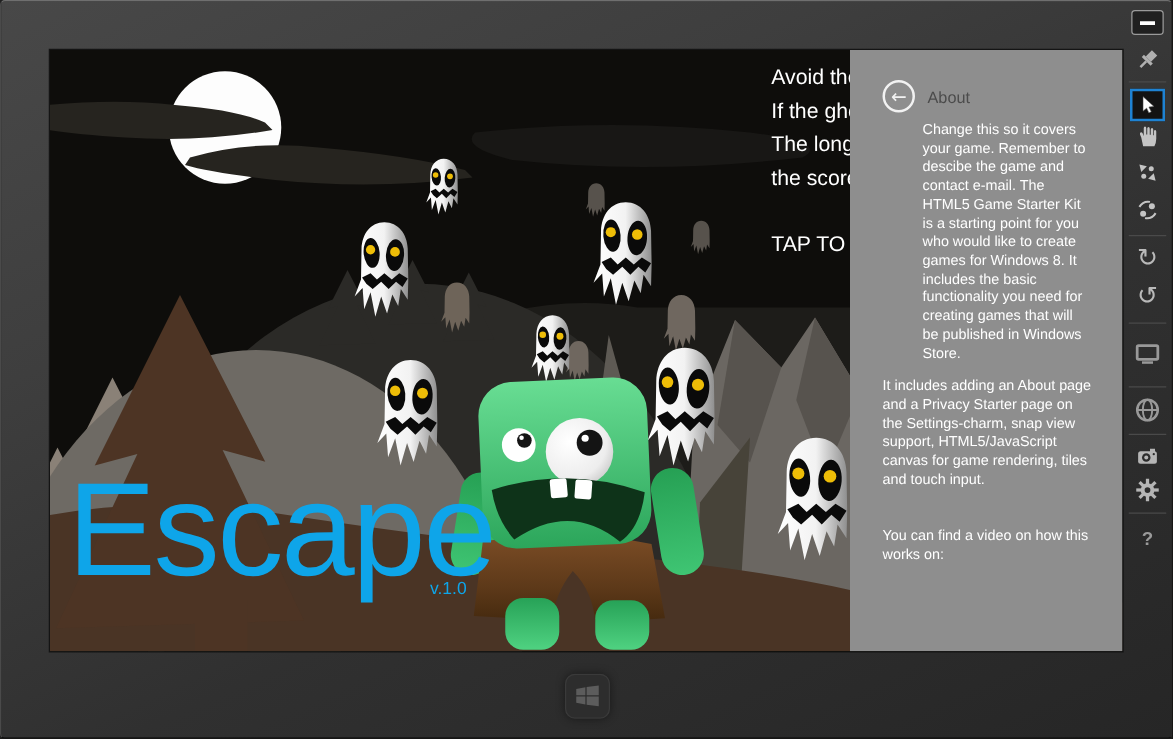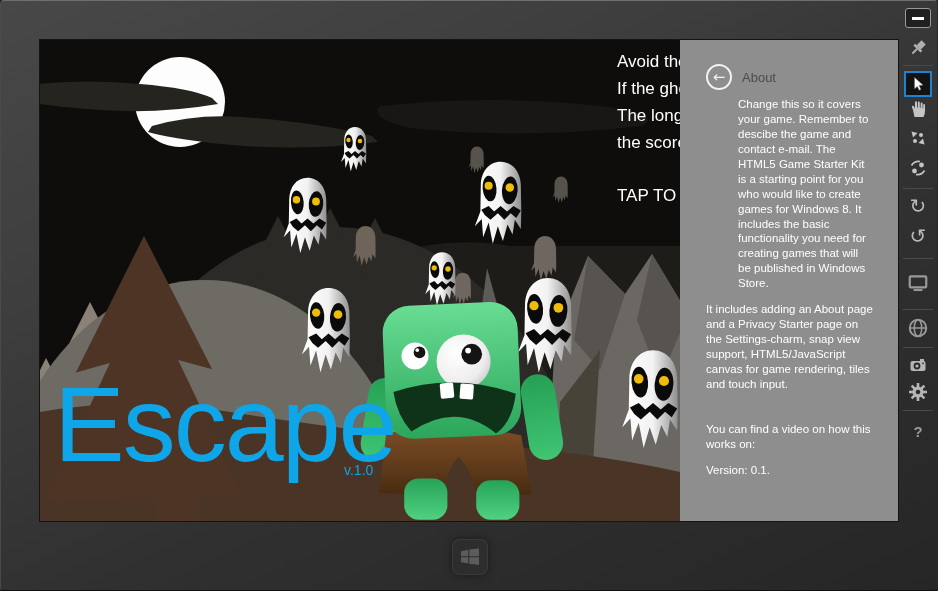--- a/index.html
+++ b/index.html
@@ -189,21 +189,20 @@
 
     <div class="about-panel">
       <div class="about-header">
         <div class="back-btn">←</div>
         <div class="about-label">About</div>
       </div>
       <div class="about-body">
         <div class="para first">Change this so it covers your game. Remember to descibe the game and contact e-mail. The HTML5 Game Starter Kit is a starting point for you who would like to create games for Windows 8. It includes the basic functionality you need for creating games that will be published in Windows Store.</div>
         <div class="para">It includes adding an About page and a Privacy Starter page on the Settings-charm, snap view support, HTML5/JavaScript canvas for game rendering, tiles and touch input.</div>
         <div class="para gap-lg" style="margin-top:30px;">You can find a video on how this works on:</div>
-        <div class="para gap-md">Version: 0.1.</div>
 
       </div>
     </div>
   </div>
 
   <div class="sim-toolbar">
     <div class="tb min-btn" title="">
       <div class="min-bar"></div>
     </div>
 

